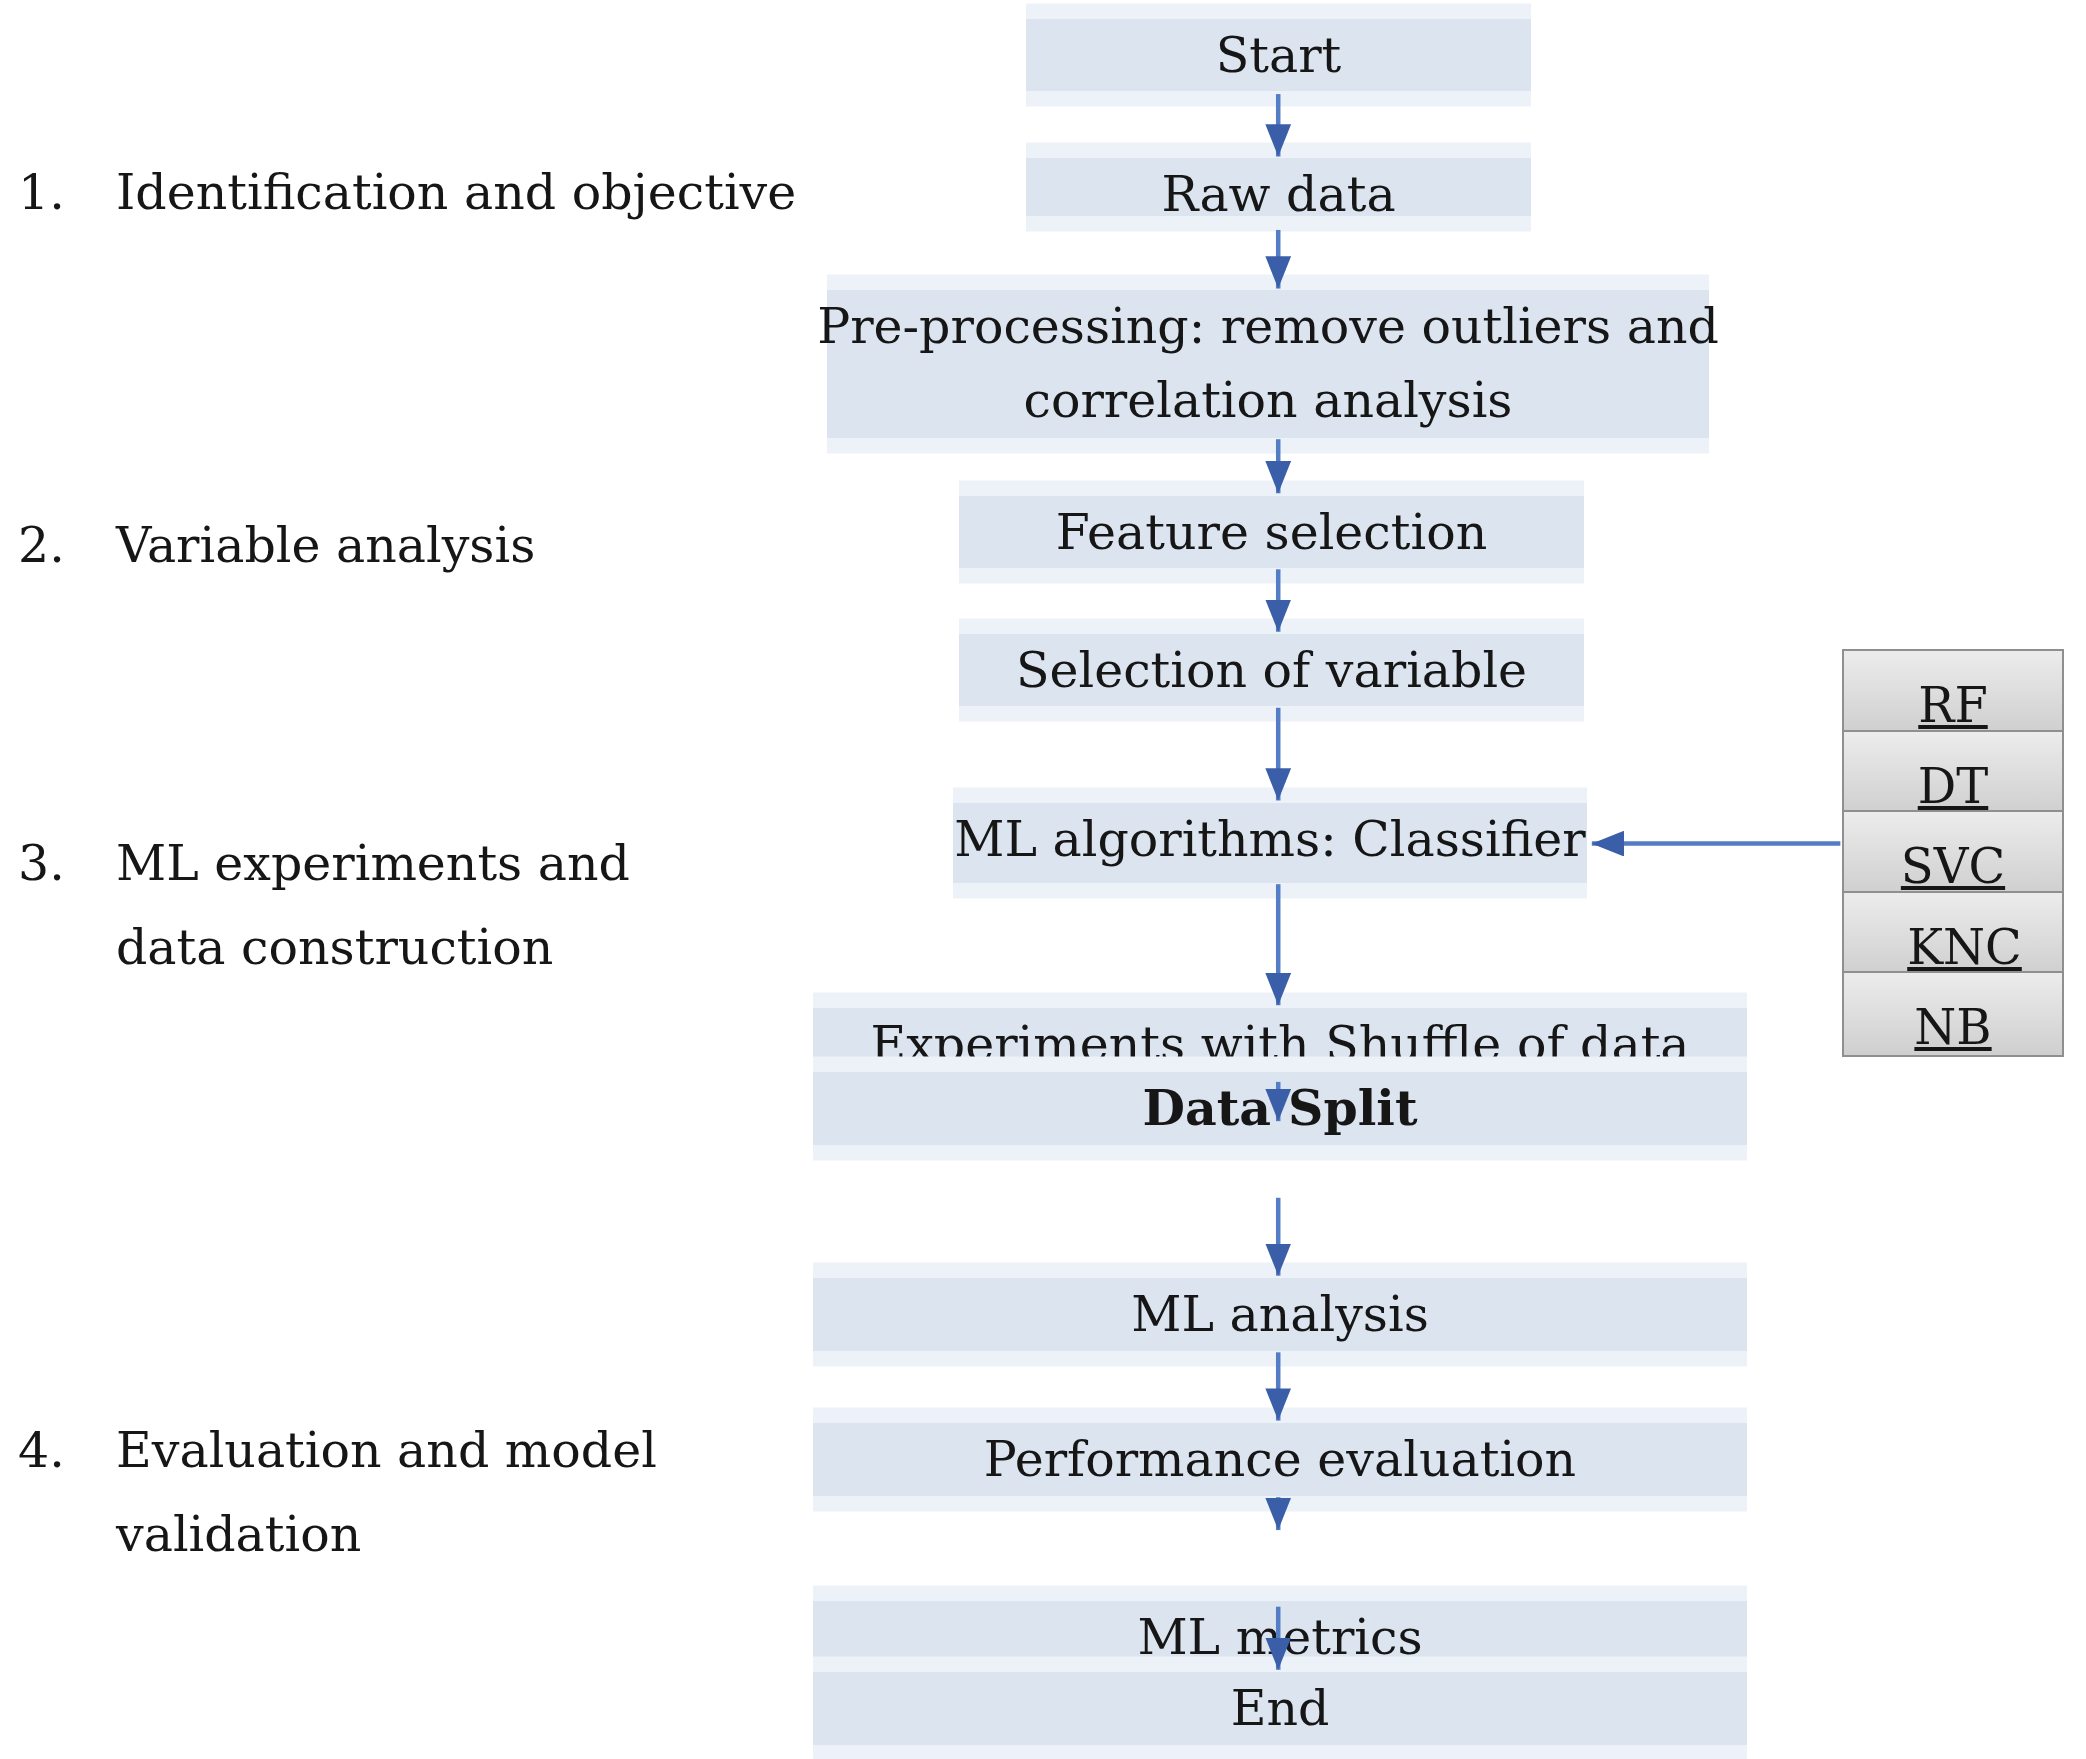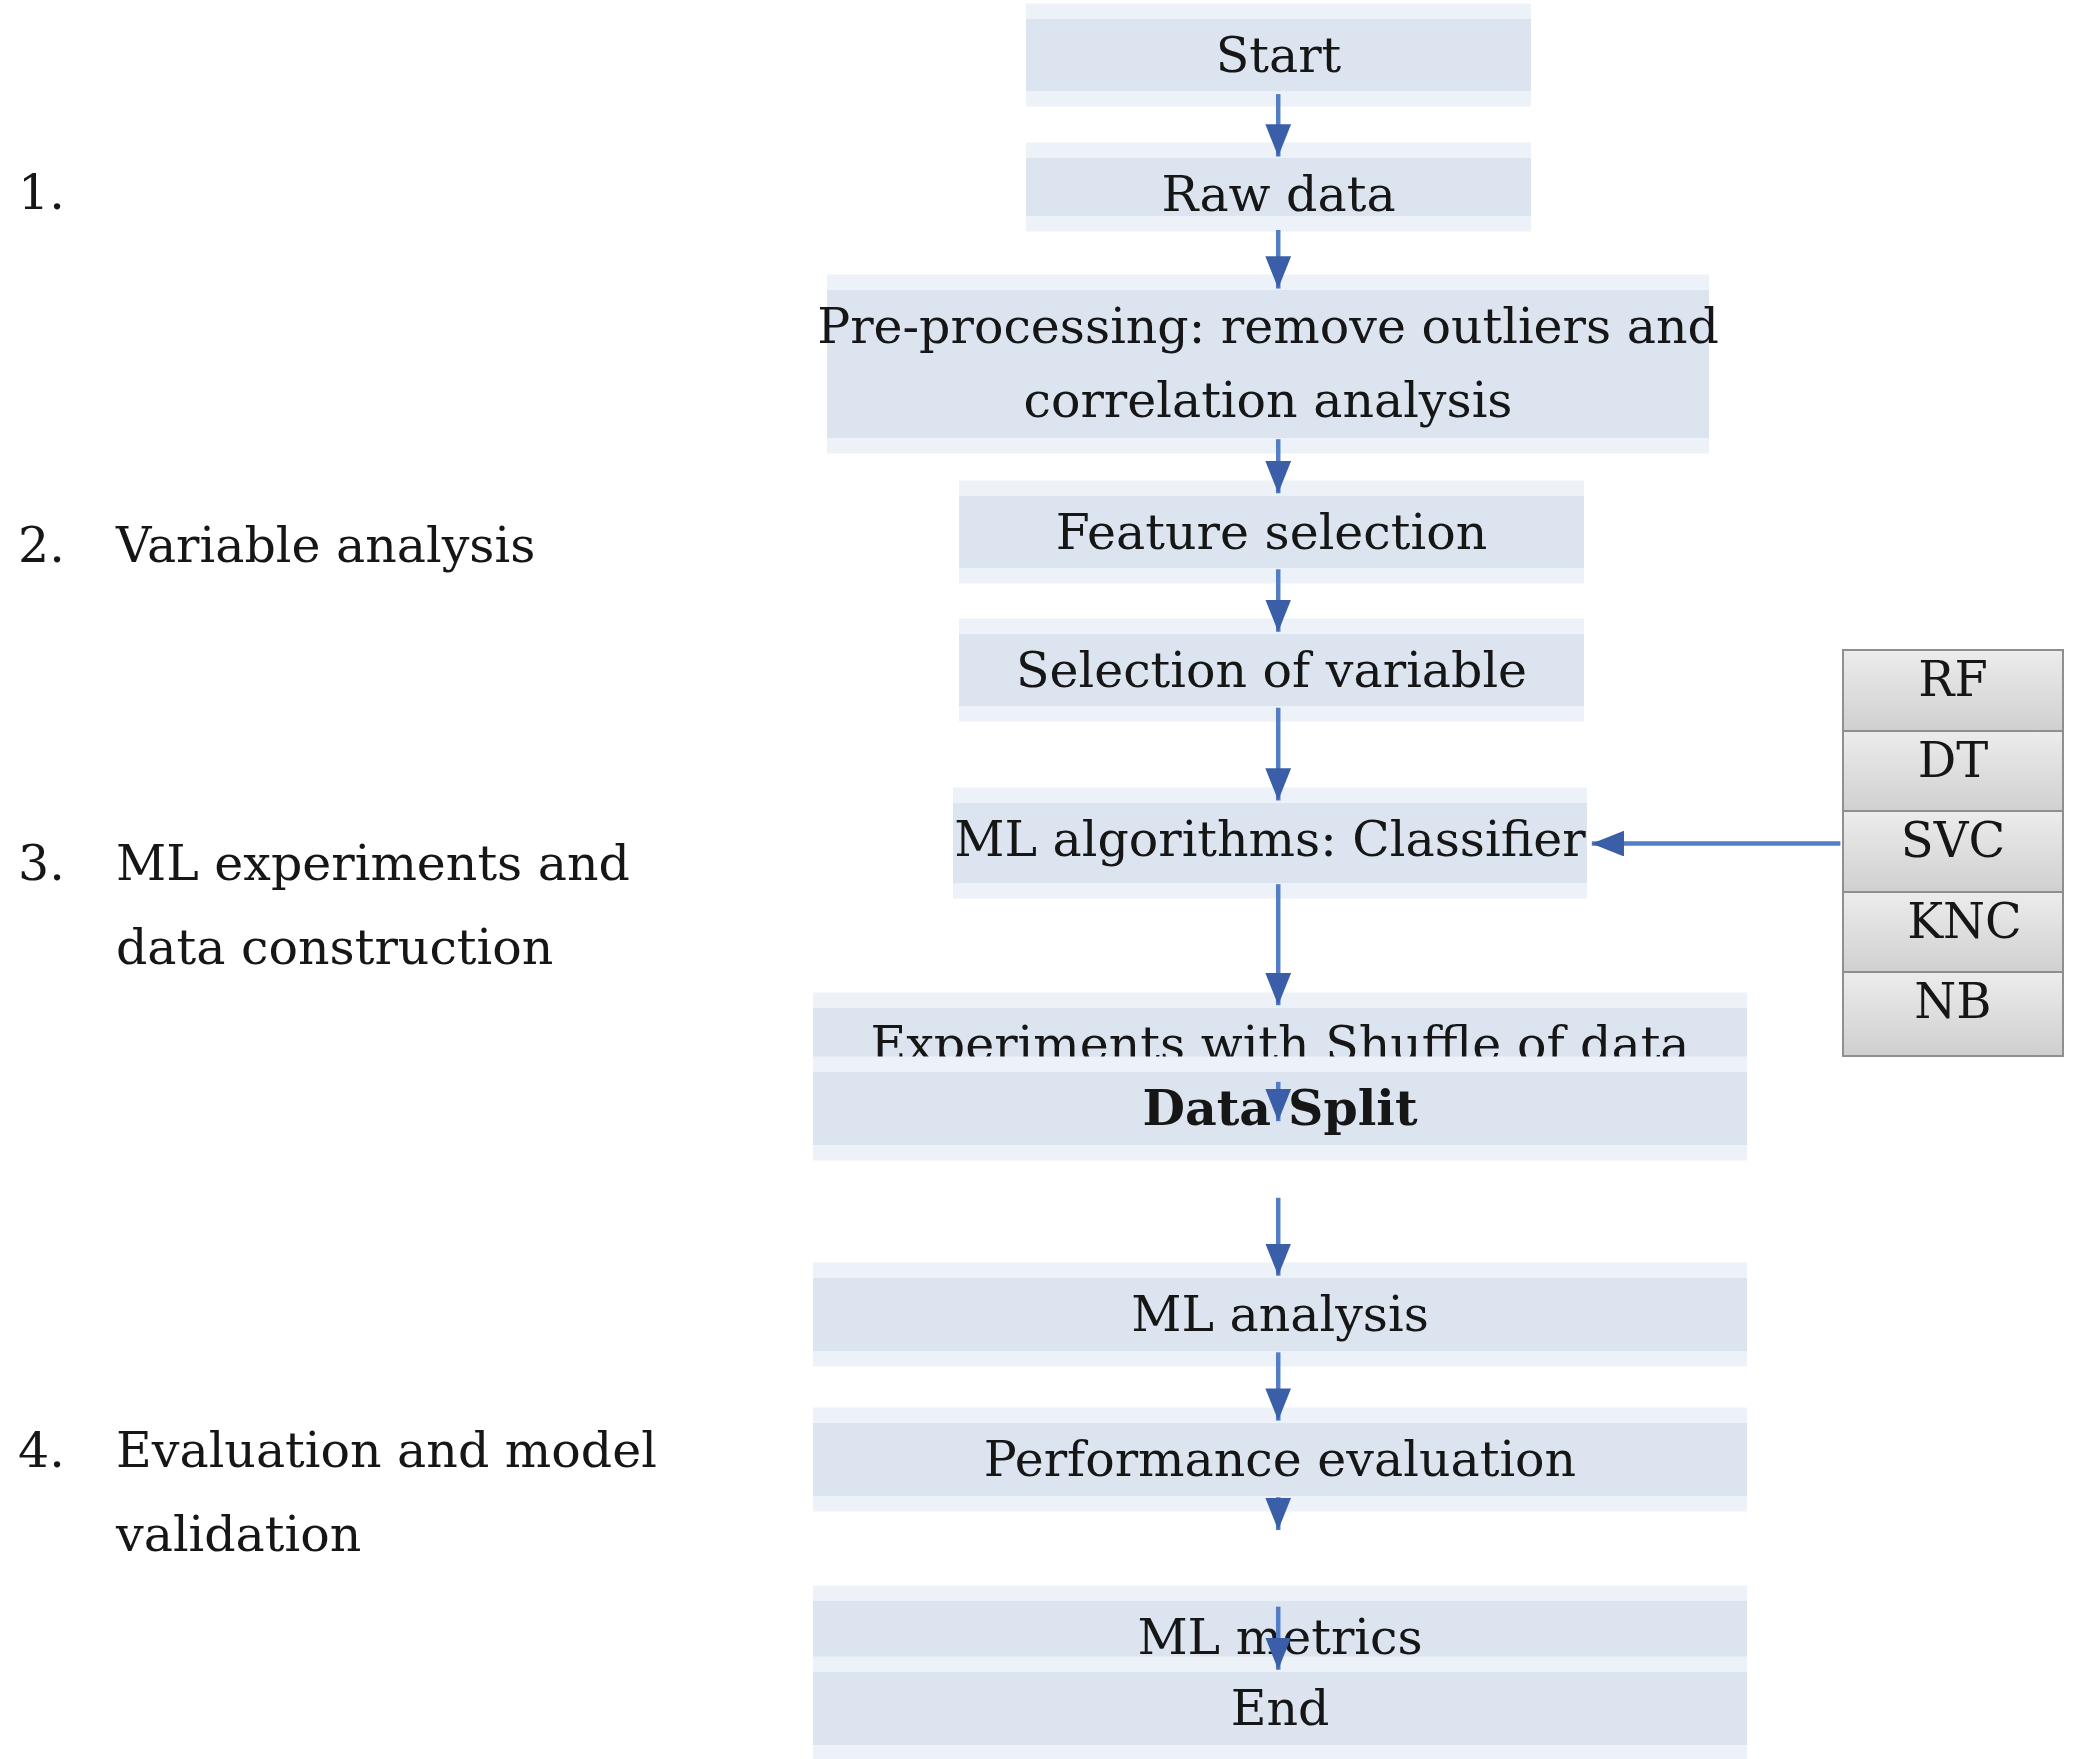--- a/index.html
+++ b/index.html
@@ -72,24 +72,25 @@
   
   .algo {
     position: absolute;
     left: 1842px;
     width: 222px;
     height: 86px;
     box-sizing: border-box;
     background: linear-gradient(180deg, var(--algo-fill-top, #ececec), var(--algo-fill-bottom, #cfcfcf));
     border: 2.6px solid var(--algo-border, #8f8f8f);
     display: flex;
-    align-items: flex-start;
+    align-items: flex-end;
     justify-content: center;
     font-size: 48px;
     color: var(--text-color, #161616);
+    text-decoration: underline;
   }
   #algo-rf  { top: 649px; }
   #algo-dt  { top: 730px; }
   #algo-svc { top: 810px; }
   #algo-knc { top: 891px; padding-left: 23px; }
   #algo-nb  { top: 971px; }
 
   
   svg.arrows {
     position: absolute;
@@ -106,20 +107,24 @@
   .ah-fill { fill: var(--arrow-head, #3a5fa8); }
 </style>
 </head>
 <body>
 
 <div id="canvas">
 
   <section>
     <div class="step" id="step-1">
       <span class="num">1.</span>
+      <span class="lines">
+        <span class="l">Identification and objective</span>
+        <span class="l"></span>
+      </span>
     </div>
     <div class="step" id="step-2">
       <span class="num">2.</span>
       <span class="lines">
         <span class="l">Variable analysis</span>
         <span class="l"></span>
       </span>
     </div>
     <div class="step" id="step-3">
       <span class="num">3.</span>

